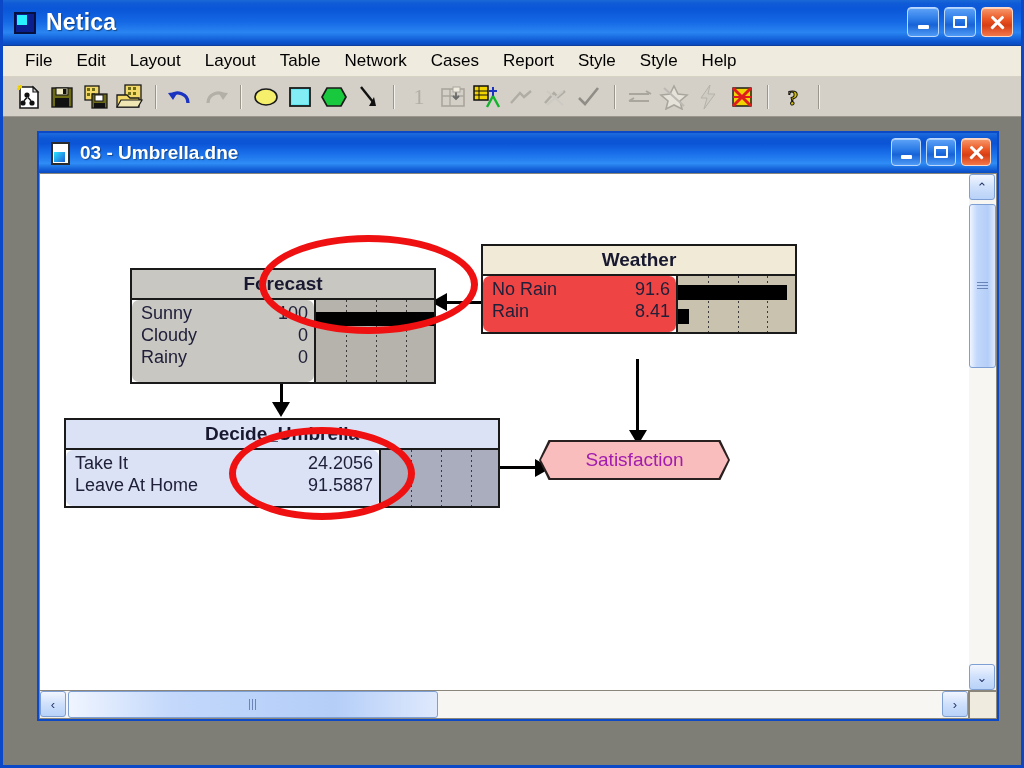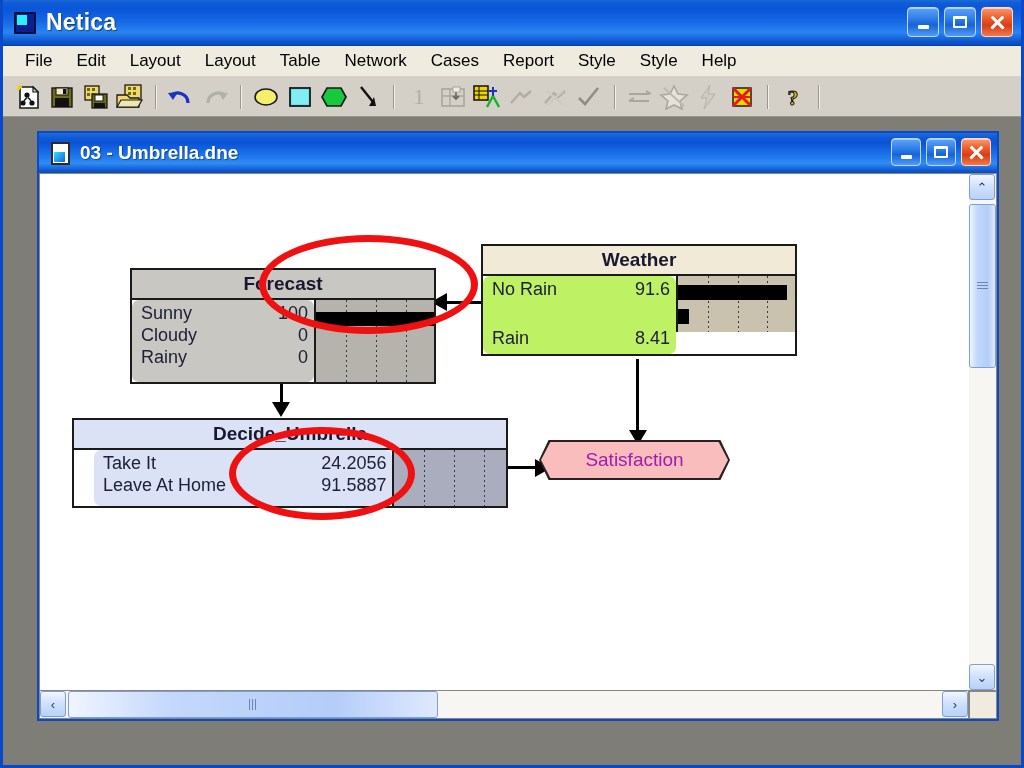--- a/index.html
+++ b/index.html
@@ -245,25 +245,25 @@
   .tick { position:absolute; top:0; bottom:0; width:1px;
     background: repeating-linear-gradient(to bottom,#3a3a3a 0 2px, transparent 2px 5px); }
   .bar { position: absolute; background:#000; left:0; }
 
   
   .nature .node-title { background: #c9c7c2; }
   .nature .node-states { background: #c9c7c2; }
   .nature .node-bars   { background: #b6b2ac; }
 
   .weather .node-title { background: #f0ead6; }
-  .weather .node-states{ background: #bef264; gap: 27px; }
+  .weather .node-states{ background: #ef4444; }
   .weather .node-bars  { background: #c8c2ae; }
 
   .decision .node-title { background: #dbe2f5; }
-  .decision .node-states{ background: #dbe2f5; margin-left: 20px; }
+  .decision .node-states{ background: #dbe2f5; }
   .decision .node-bars  { background: #a9adbd; }
   .util-wrap { position:absolute; }
   .util-shadow {
     position:absolute; inset:0;
     background:#2a2020;
     clip-path: polygon(5% 0, 95% 0, 100% 50%, 95% 100%, 5% 100%, 0 50%);
   }
   .util-inner {
     position:absolute; left:2px; top:2px; right:2px; bottom:2px;
     background:#f9bdbd;
@@ -587,21 +587,21 @@
                     <div class="tick" style="left:30px;"></div>
                     <div class="tick" style="left:60px;"></div>
                     <div class="tick" style="left:89px;"></div>
                     <div class="bar" style="top:9px; height:15px; width:109px;"></div>
                     <div class="bar" style="top:33px; height:15px; width:11px;"></div>
                   </div>
                 </div>
               </div>
             </div>
 
-            <div class="node decision" style="left:32px; top:244px; width:436px;">
+            <div class="node decision" style="left:24px; top:244px; width:436px;">
               <div class="node-box">
                 <div class="node-title">Decide_Umbrella</div>
                 <div class="node-body">
                   <div class="node-states" style="width:313px;">
                     <div class="state-row">
                       <span class="state-name">Take It</span>
                       <span class="state-val">24.2056</span>
                     </div>
                     <div class="state-row">
                       <span class="state-name">Leave At Home</span>

